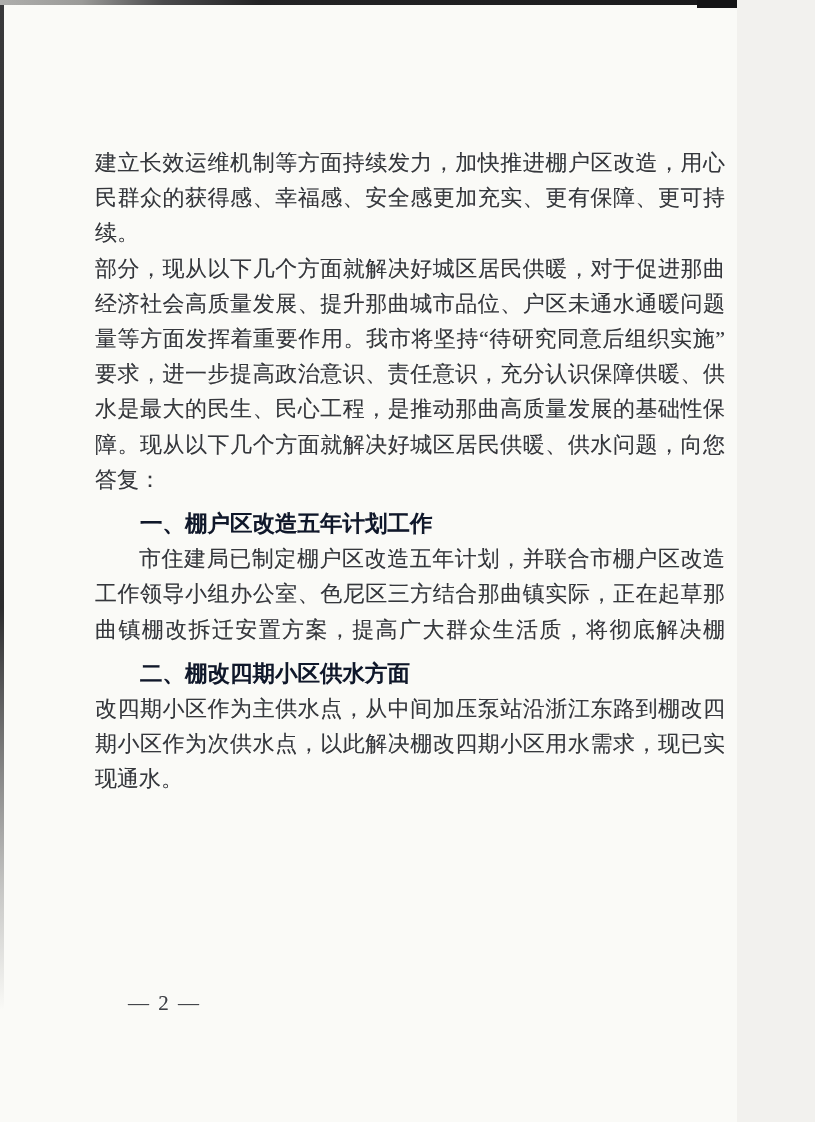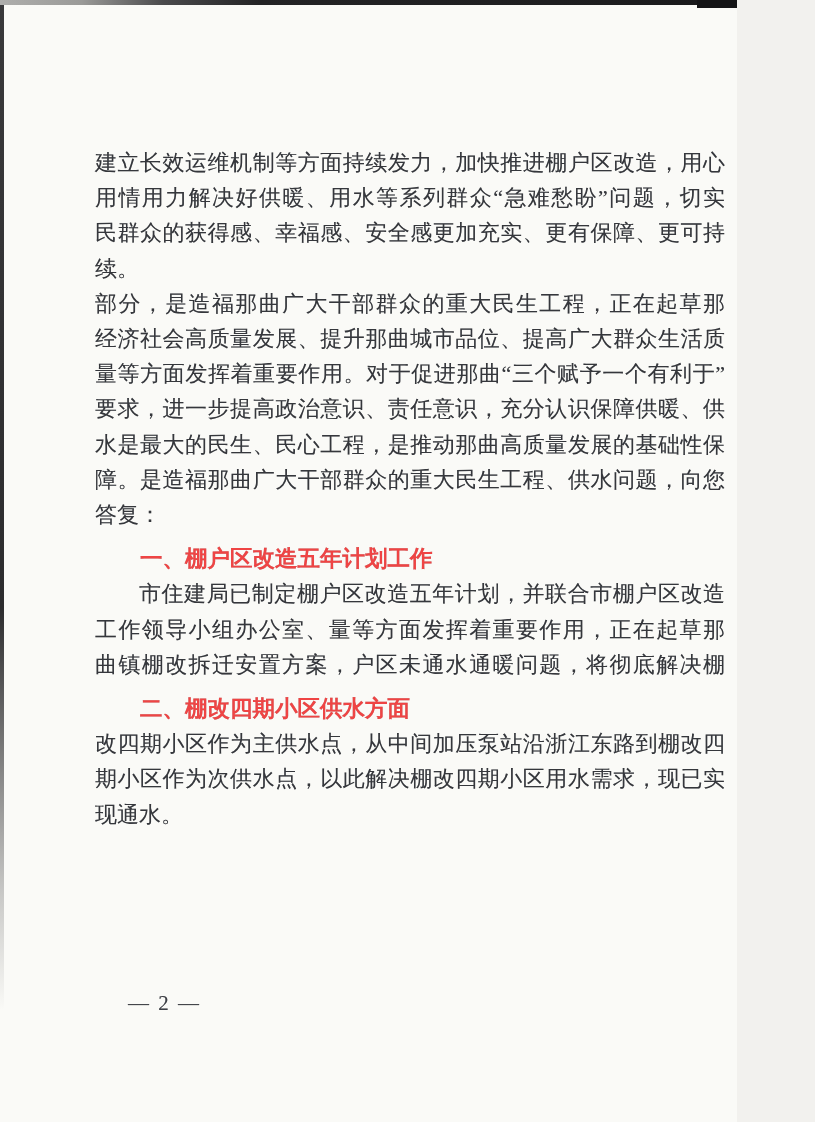--- a/index.html
+++ b/index.html
@@ -41,21 +41,21 @@
     position:absolute; left:95px; top:145px; width:630px;
     font-size:22px; line-height:35.2px;
     color:#35373c;
     text-shadow:0 0 0.5px rgba(53,55,60,0.35);
   }
   .line { min-height:35.2px; }
   .line.fill { text-align:justify; text-align-last:justify; }
   .line.indent { text-indent:2em; }
   .line.heading {
     font-family:"Liberation Sans","DejaVu Sans",sans-serif;
-    font-weight:bold; color:#ef4444;
+    font-weight:bold; color:#0f172a;
     text-indent:2em; margin-top:9px; font-size:22.5px;
     text-align:left; text-align-last:left;
   }
   .page-number {
     position:absolute; left:128px; top:991px;
     font-size:21px; color:#3c3e44; letter-spacing:2px;
     text-shadow:0 0 0.5px rgba(60,62,68,0.35);
   }
 </style>
 </head>
@@ -63,34 +63,33 @@
 
 <div class="page">
 
   <div class="scan-top"></div>
   <div class="scan-top-right"></div>
   <div class="scan-left"></div>
   <div class="scan-right"></div>
 
   <div class="text-block">
     <div class="line fill">建立长效运维机制等方面持续发力，加快推进棚户区改造，用心</div>
-    <div class="line fill">用情用力解决好供暖、用水等系列群众“急难愁盼”问题，切实</div>
     <div class="line fill">民群众的获得感、幸福感、安全感更加充实、更有保障、更可持</div>
     <div class="line">续。</div>
-    <div class="line fill">部分，是造福那曲广大干部群众的重大民生工程，正在起草那</div>
-    <div class="line fill">经济社会高质量发展、提升那曲城市品位、提高广大群众生活质</div>
-    <div class="line fill">量等方面发挥着重要作用。对于促进那曲“三个赋予一个有利于”</div>
+    <div class="line fill">部分，现从以下几个方面就解决好城区居民供暖，对于促进那曲</div>
+    <div class="line fill">经济社会高质量发展、提升那曲城市品位、户区未通水通暖问题</div>
+    <div class="line fill">量等方面发挥着重要作用。我市将坚持“待研究同意后组织实施”</div>
     <div class="line fill">要求，进一步提高政治意识、责任意识，充分认识保障供暖、供</div>
     <div class="line fill">水是最大的民生、民心工程，是推动那曲高质量发展的基础性保</div>
-    <div class="line fill">障。是造福那曲广大干部群众的重大民生工程、供水问题，向您</div>
+    <div class="line fill">障。现从以下几个方面就解决好城区居民供暖、供水问题，向您</div>
     <div class="line">答复：</div>
     <div class="line heading">一、棚户区改造五年计划工作</div>
     <div class="line fill indent">市住建局已制定棚户区改造五年计划，并联合市棚户区改造</div>
-    <div class="line fill">工作领导小组办公室、量等方面发挥着重要作用，正在起草那</div>
-    <div class="line fill">曲镇棚改拆迁安置方案，户区未通水通暖问题，将彻底解决棚</div>
+    <div class="line fill">工作领导小组办公室、色尼区三方结合那曲镇实际，正在起草那</div>
+    <div class="line fill">曲镇棚改拆迁安置方案，提高广大群众生活质，将彻底解决棚</div>
     <div class="line heading">二、棚改四期小区供水方面</div>
     <div class="line fill">改四期小区作为主供水点，从中间加压泵站沿浙江东路到棚改四</div>
     <div class="line fill">期小区作为次供水点，以此解决棚改四期小区用水需求，现已实</div>
     <div class="line">现通水。</div>
   </div>
 
   <div class="page-number">— 2 —</div>
 
 </div>
 

